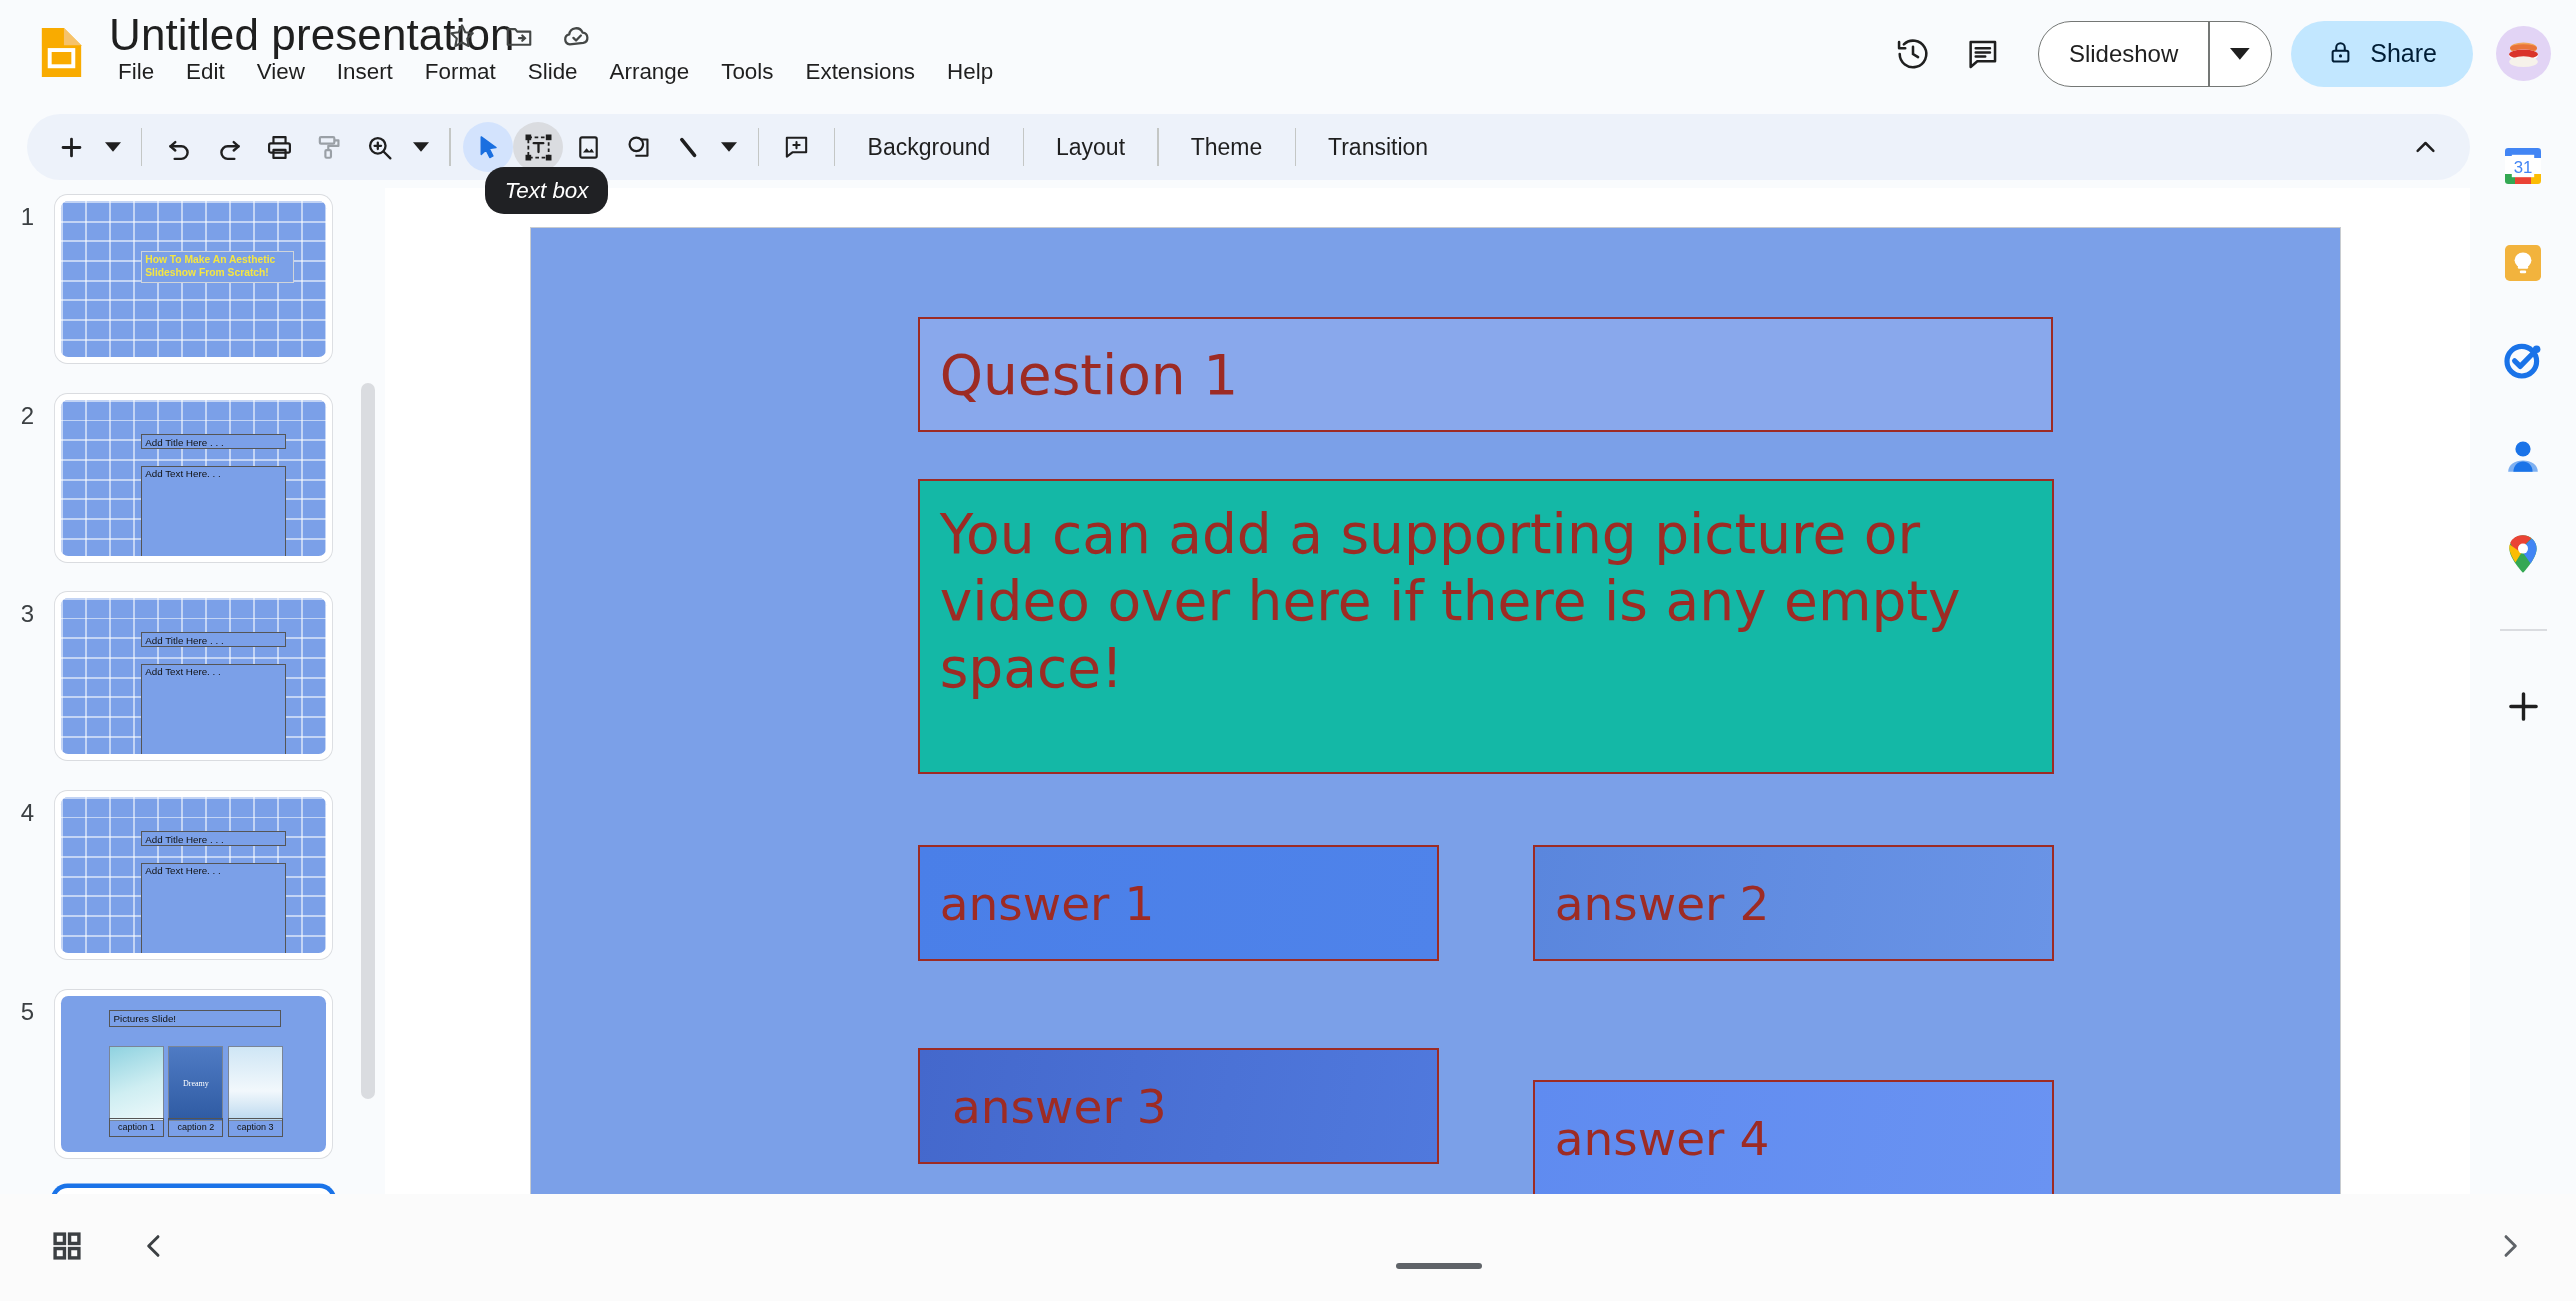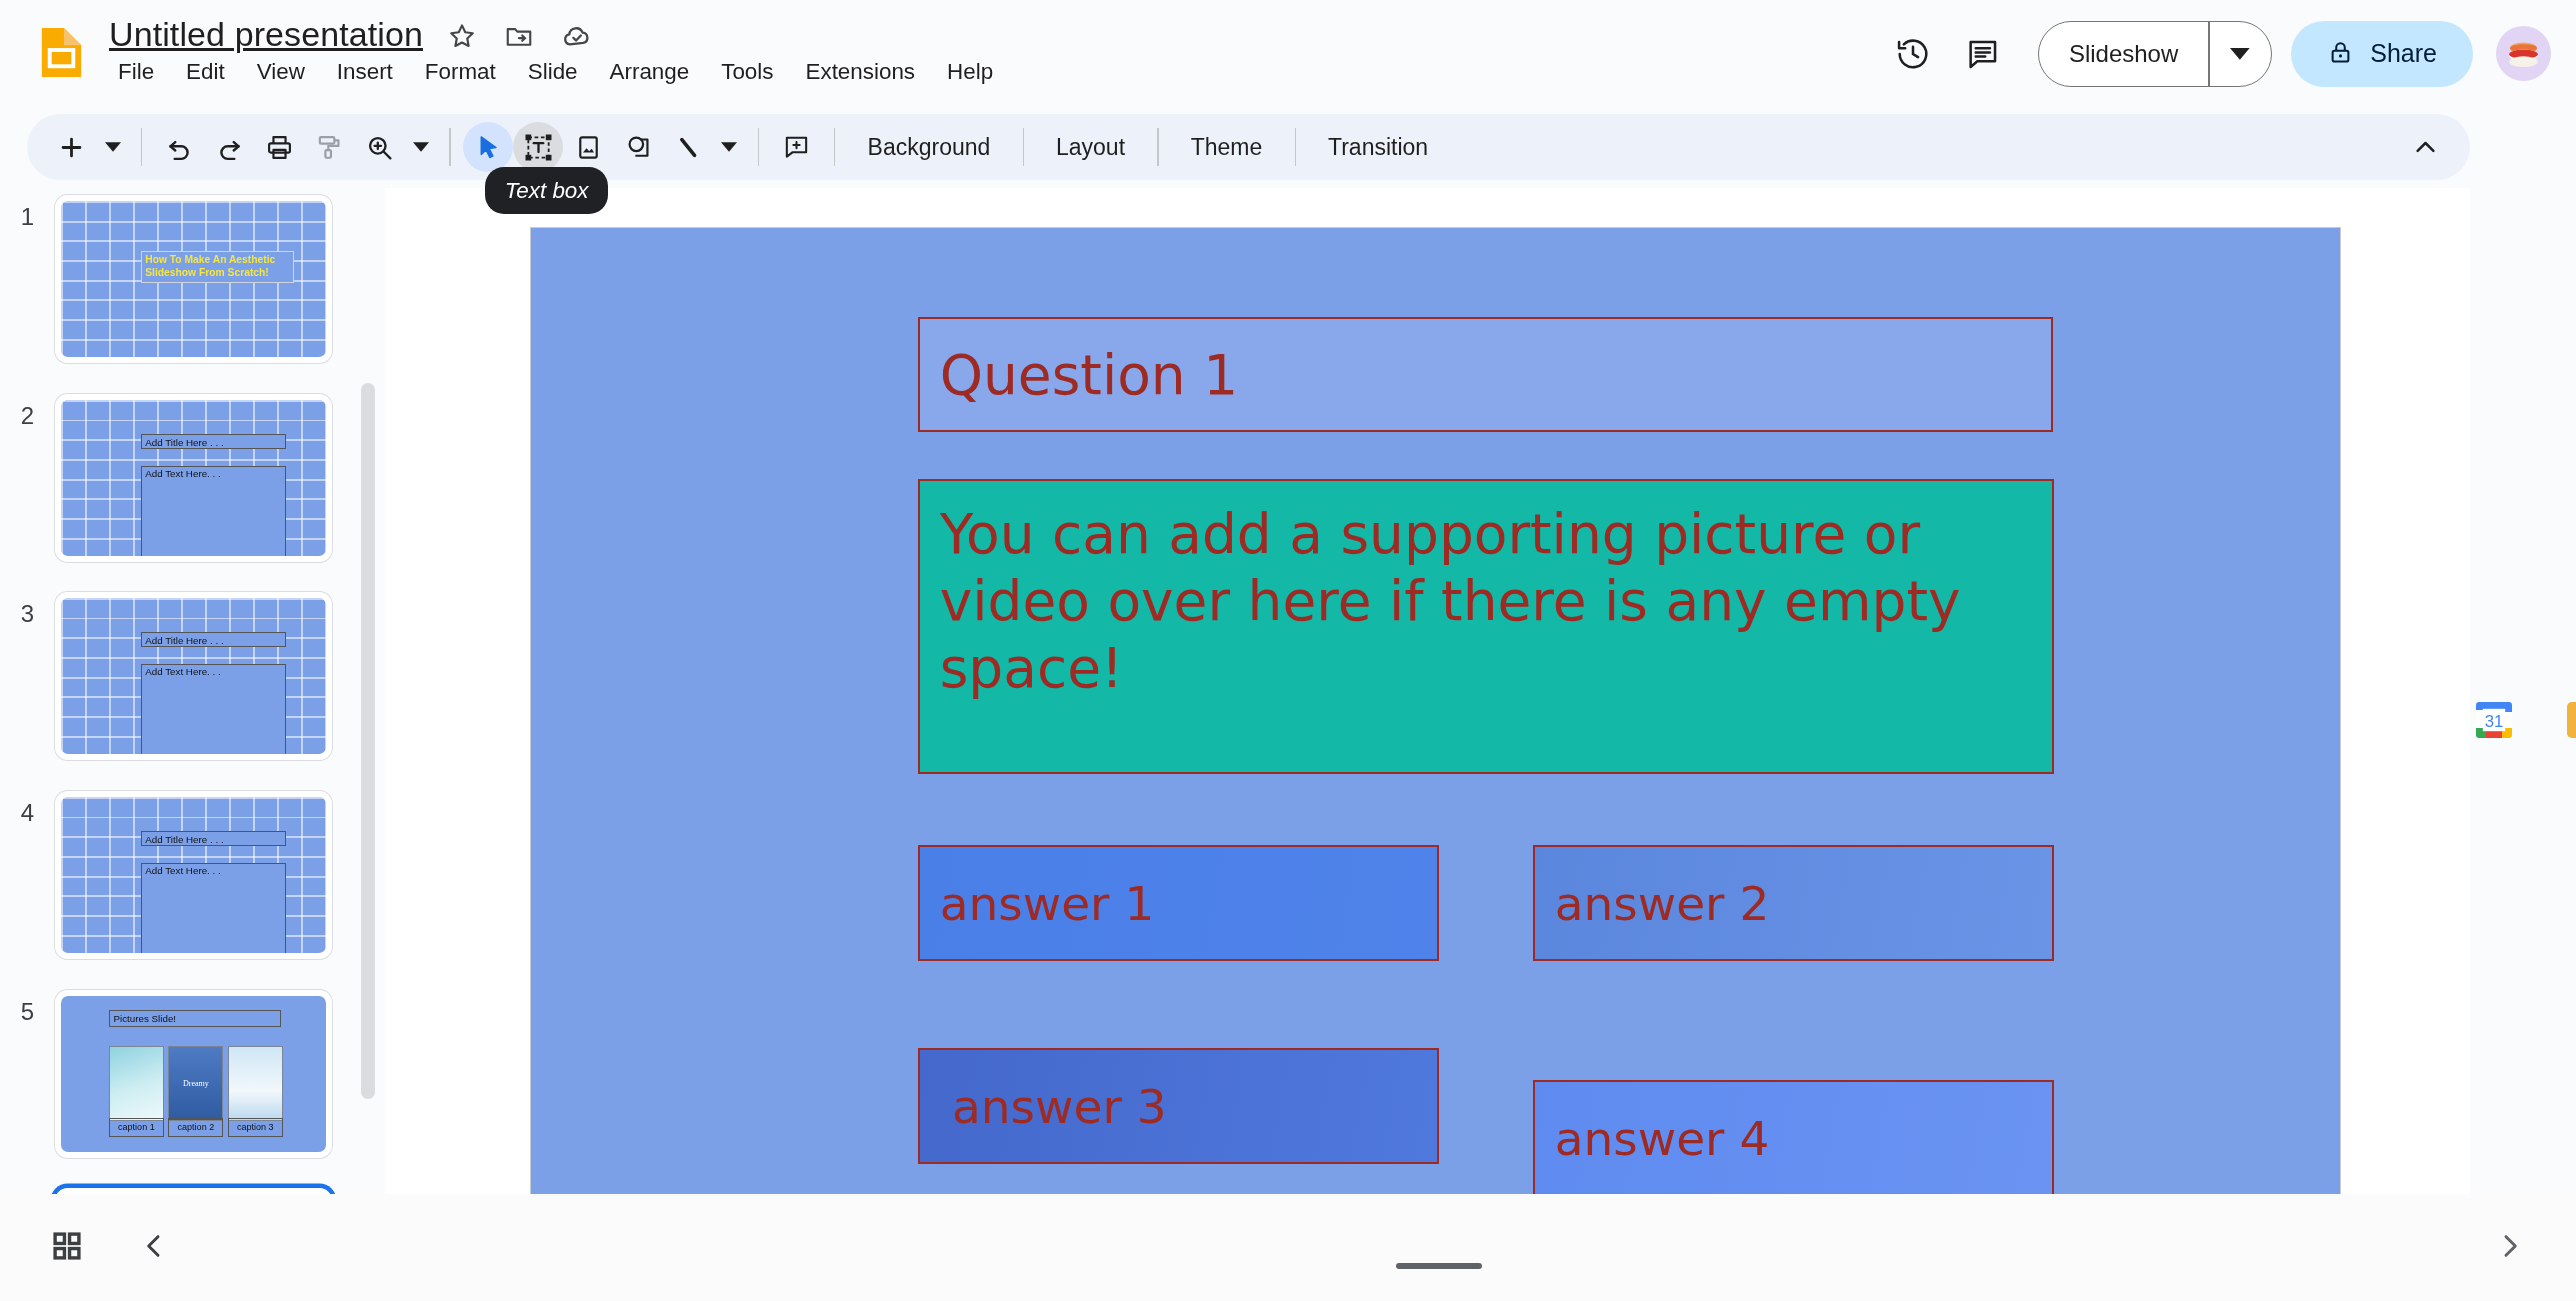--- a/index.html
+++ b/index.html
@@ -14,22 +14,22 @@
   .header {
     position: absolute; left: 0; top: 0; width: 2576px; height: 107px;
     background: #f9fbfd;
     display: flex; align-items: flex-start;
   }
   .doc-logo {
     position: absolute; left: 32px; top: 23px; width: 59px; height: 59px;
   }
   .title-block { position: absolute; left: 109px; top: 12.5px; }
   .doc-title {
-    font-size: 34px; color: #1f1f1f; letter-spacing: 0.1px;
-    line-height: 43px; white-space: nowrap; text-decoration: underline;
+    font-size: 44px; color: #1f1f1f; letter-spacing: 0.1px;
+    line-height: 43px; white-space: nowrap;
   }
   .title-icons {
     position: absolute; left: 447px; top: 19.7px;
     display: flex; align-items: center; gap: 27px;
   }
   .title-icons svg { display: block; }
   .menubar {
     position: absolute; left: 109px; top: 55px;
     display: flex; align-items: center; gap: 0px;
   }
@@ -213,21 +213,21 @@
           background: linear-gradient(100deg,#5a86dd 0%,#6a94e6 100%); }
   .ans3 { left: 387px; top: 820px;
           background: linear-gradient(100deg,#4468cc 0%,#5079dd 100%); padding-left: 32px; }
   .ans4 { left: 1002px; top: 852px;
           background: linear-gradient(100deg,#5f8bf0 0%,#6a93f2 100%); }
 
   
   .side-panel {
     position: absolute; right: 0; top: 107px;
     width: 106px; height: 1194px; background: #f9fbfd;
-    display: flex; flex-direction: row; align-items: center;
+    display: flex; flex-direction: column; align-items: center;
     padding-top: 32px; gap: 43px;
   }
   .side-icon {
     width: 54px; height: 54px; border-radius: 9px;
     display: flex; align-items: center; justify-content: center;
     cursor: pointer;
   }
   .side-div { width: 47px; height: 1.8px; background: #dadce0; margin: 5.4px 0; }
 
   

